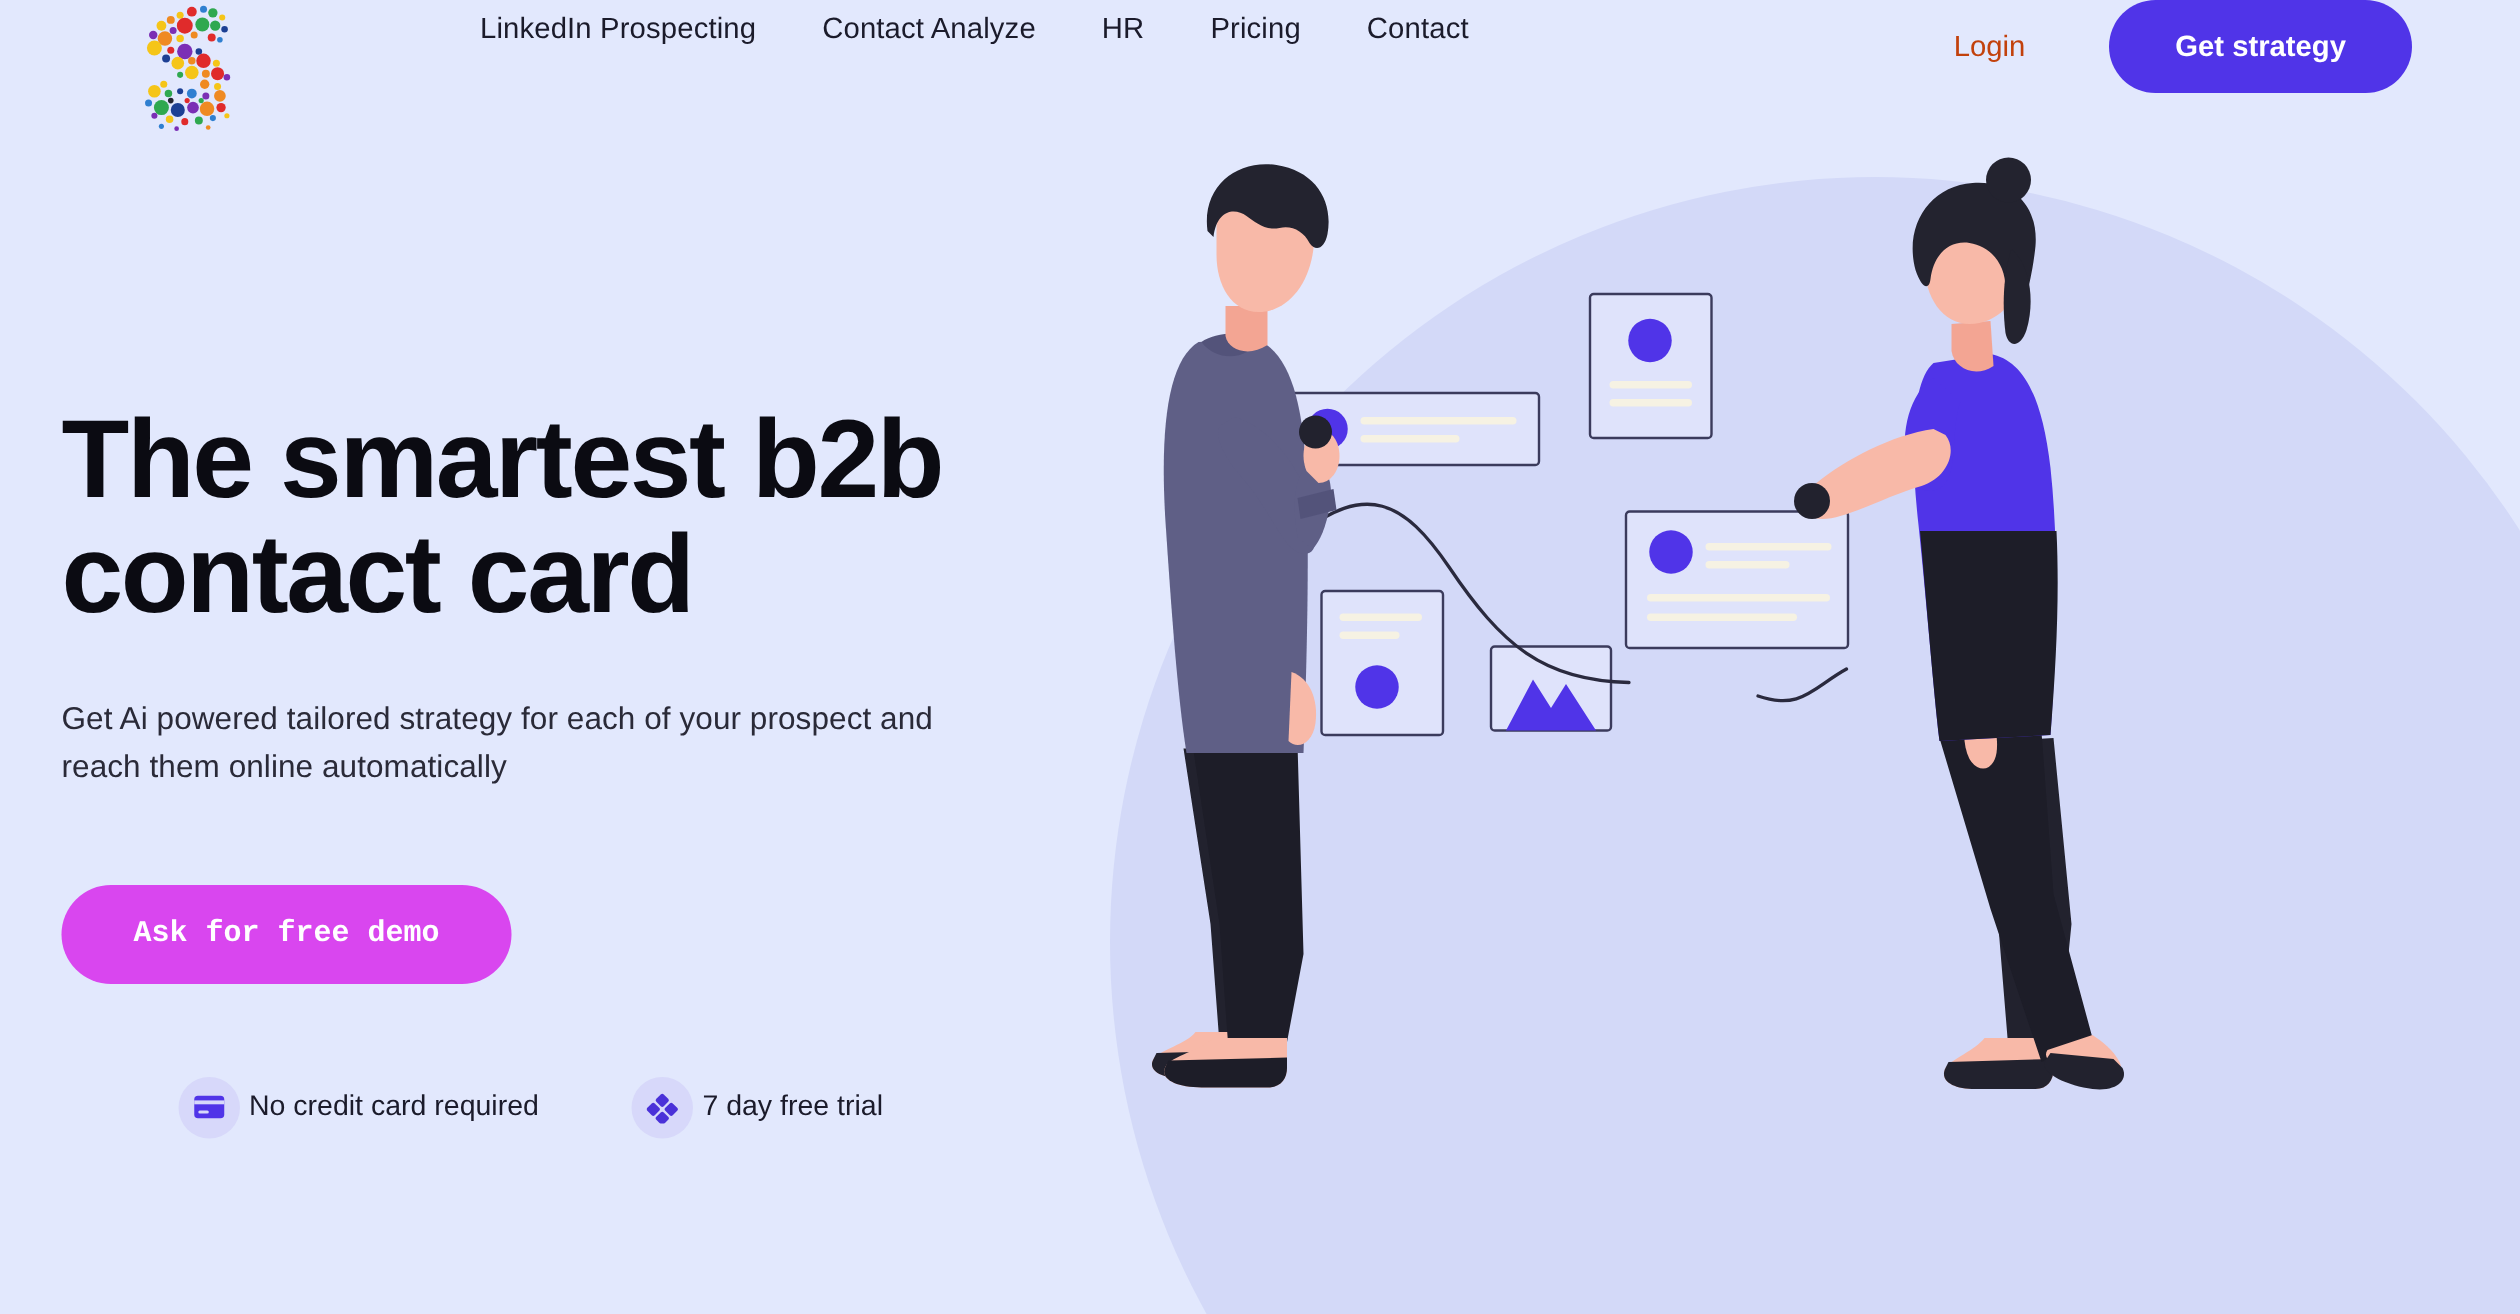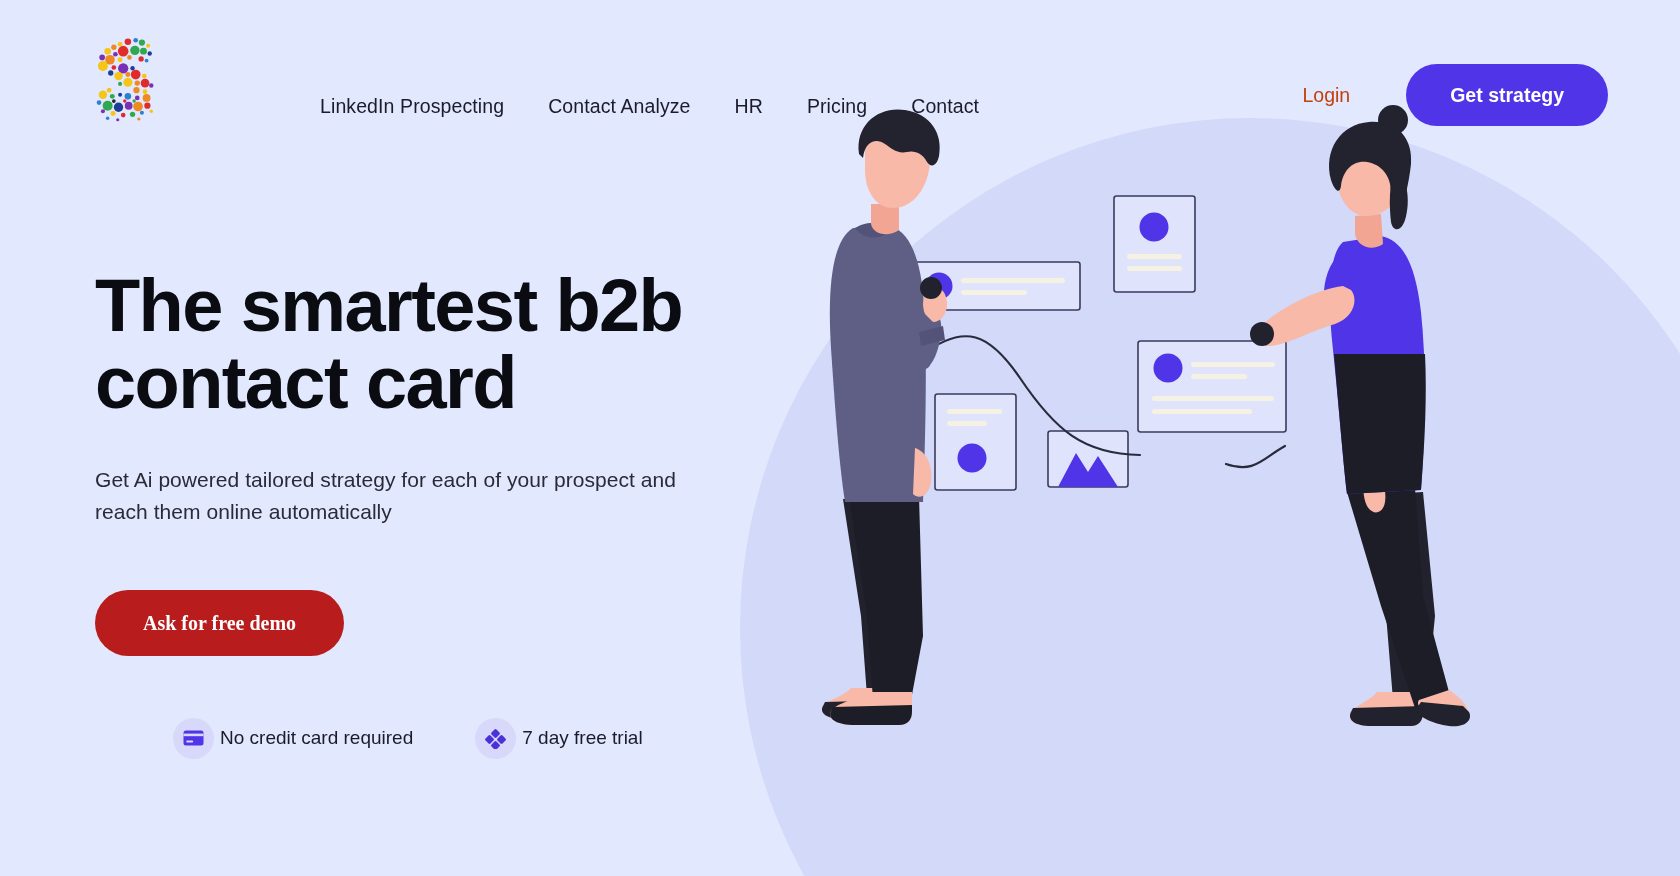--- a/index.html
+++ b/index.html
@@ -29,21 +29,21 @@
     z-index: 0;
     pointer-events: none;
   }
 
   
   .header {
     position: relative;
     z-index: 5;
     height: 126px;
     display: flex;
-    align-items: flex-end;
+    align-items: flex-start;
     padding: 0 72px 0 92px;
   }
 
   .logo {
     width: 78px;
     height: 92px;
     flex: 0 0 auto;
     margin-right: 150px;
   }
   .logo svg { display: block; width: 100%; height: 100%; }
@@ -93,21 +93,21 @@
     line-height: 62px;
     cursor: pointer;
     white-space: nowrap;
   }
 
   
   .hero {
     position: relative;
     z-index: 4;
     display: flex;
-    padding: 0 0 0 95px;
+    padding: 0 0 0 41px;
     height: 750px;
   }
 
   .hero-copy {
     width: 720px;
     flex: 0 0 auto;
     padding-top: 142px;
   }
 
   .hero-title {
@@ -123,25 +123,25 @@
   .hero-sub {
     font-size: 21px;
     line-height: 1.52;
     color: #2a2a38;
     max-width: 635px;
     margin: 0 0 62px 0;
     letter-spacing: 0.05px;
   }
 
   .btn-demo {
-    background: #b91c1c;
+    background: #d946ef;
     color: #ffffff;
     border: none;
     border-radius: 40px;
-    font-family: Liberation Serif, serif;
+    font-family: Liberation Mono, monospace;
     font-size: 20px;
     font-weight: bold;
     height: 66px;
     padding: 0 48px;
     line-height: 66px;
     cursor: pointer;
     display: inline-block;
     margin-bottom: 62px;
   }
 

